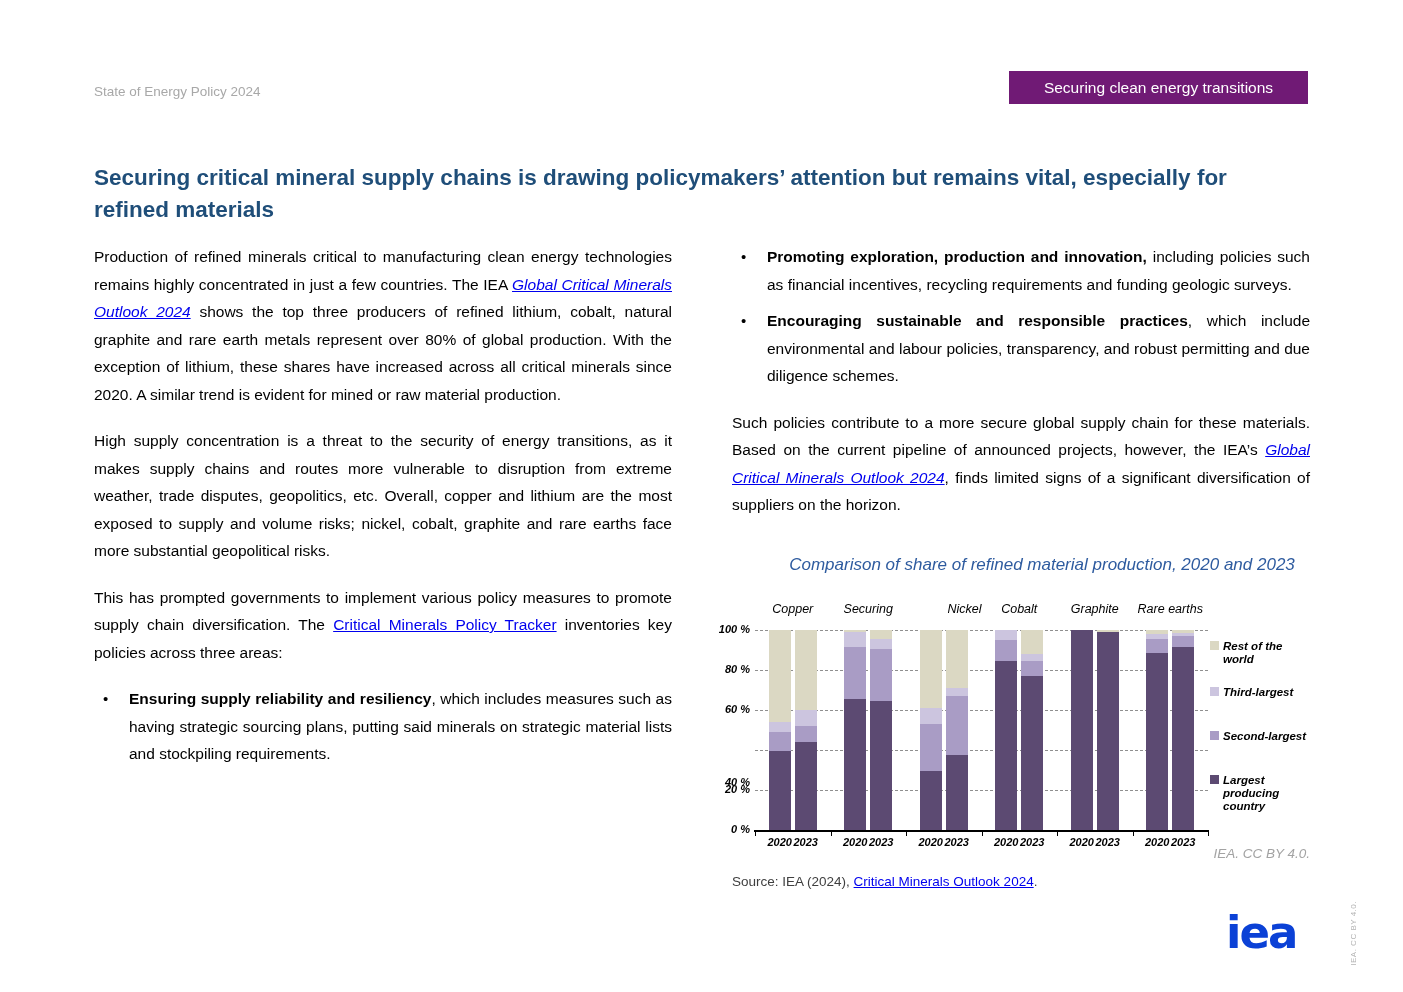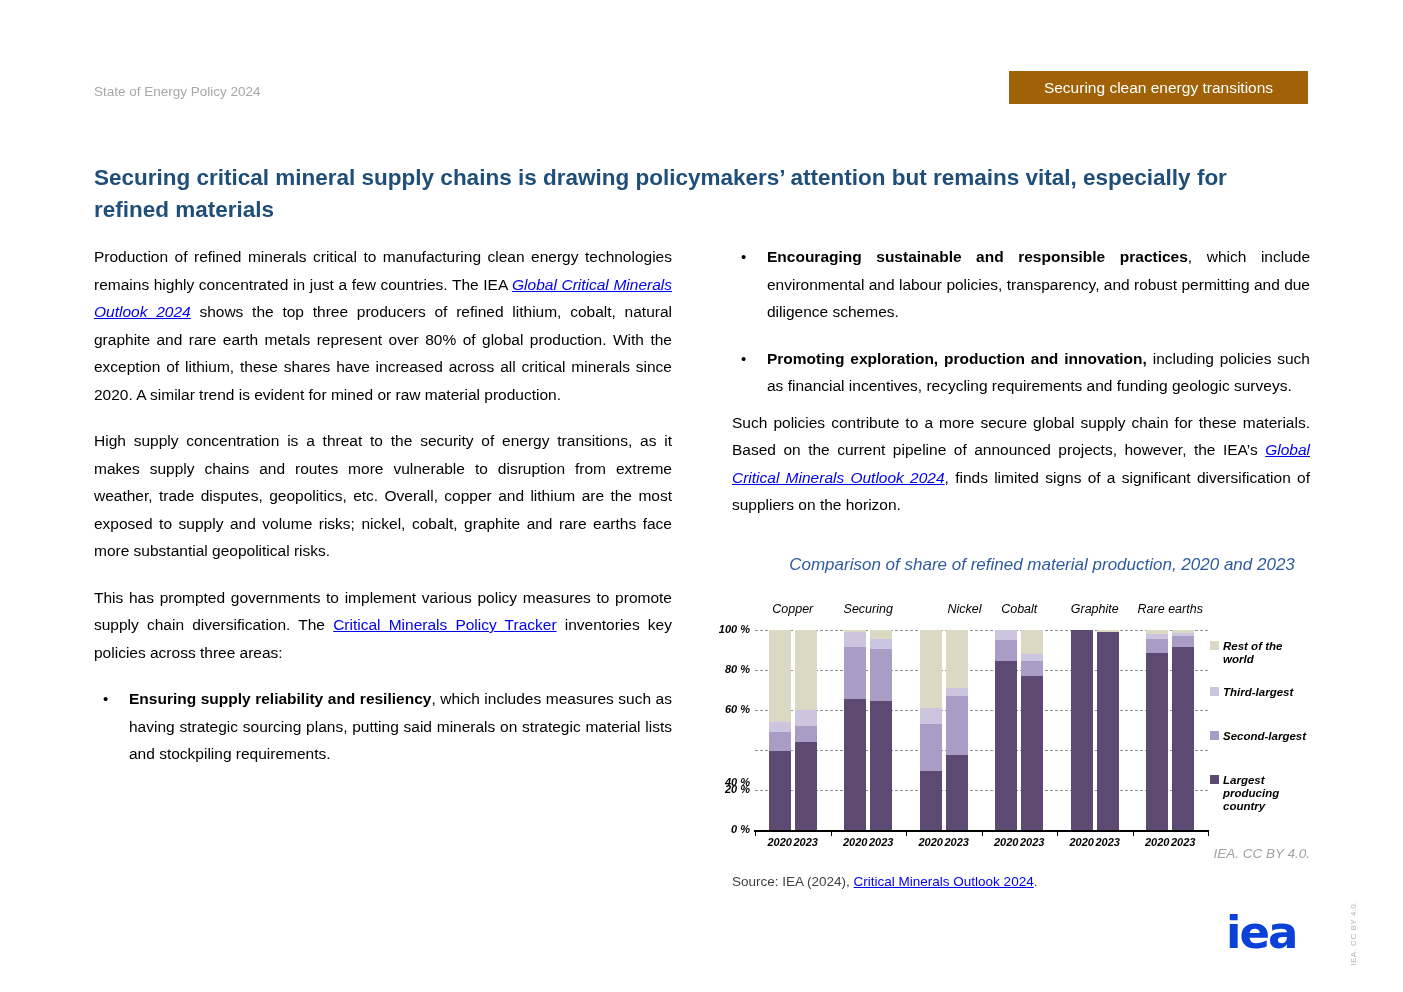--- a/index.html
+++ b/index.html
@@ -1,21 +1,21 @@
 <!DOCTYPE html>
 <html><head>
 <meta charset="utf-8">
 <style>
   html,body { margin:0; padding:0; background:#fff; }
   .page { position:relative; width:1362px; height:992px; background:#ffffff;
           font-family:"Liberation Sans", sans-serif; color:#000; overflow:hidden;padding-left:33px; }
 
   .doc-title { position:absolute; left:94px; top:84px; font-size:13.5px; color:#A8A8A8; }
   .banner { position:absolute; left:1009px; top:71px; width:299px; height:33px;
-            background:#a16207; color:#fff; font-size:15.5px;
+            background:#701a75; color:#fff; font-size:15.5px;
             display:flex; align-items:center; justify-content:center; }
   .heading { position:absolute; left:94px; top:162px; width:1190px; margin:0;
              font-size:22.5px; line-height:32px; font-weight:700; color:#1F4E79; }
 
   .col { position:absolute; top:243px; width:578px; font-size:15.5px;
          line-height:27.5px; text-align:justify; }
   .col-left  { left:94px; }
   .col-right { left:732px; }
   .body-p { margin:0 0 19px 0; }
   .bullet { position:relative; padding-left:35px; margin:0 0 9px 0; }
@@ -63,22 +63,22 @@
   <h1 class="heading">Securing critical mineral supply chains is drawing policymakers’ attention but remains vital, especially for refined materials</h1>
 
   <div class="col col-left">
     <p class="body-p"><span>Production of refined minerals critical to manufacturing clean energy technologies remains highly concentrated in just a few countries. The IEA </span><a class="link italic">Global Critical Minerals Outlook 2024</a><span> shows the top three producers of refined lithium, cobalt, natural graphite and rare earth metals represent over 80% of global production. With the exception of lithium, these shares have increased across all critical minerals since 2020. A similar trend is evident for mined or raw material production.</span></p>
     <p class="body-p">High supply concentration is a threat to the security of energy transitions, as it makes supply chains and routes more vulnerable to disruption from extreme weather, trade disputes, geopolitics, etc. Overall, copper and lithium are the most exposed to supply and volume risks; nickel, cobalt, graphite and rare earths face more substantial geopolitical risks.</p>
     <p class="body-p"><span>This has prompted governments to implement various policy measures to promote supply chain diversification. The </span><a class="link">Critical Minerals Policy Tracker</a><span> inventories key policies across three areas:</span></p>
     <div class="bullet"><span class="b-bold">Ensuring supply reliability and resiliency</span><span>, which includes measures such as having strategic sourcing plans, putting said minerals on strategic material lists and stockpiling requirements.</span></div>
   </div>
 
   <div class="col col-right">
+    <div class="bullet"><span class="b-bold">Promoting exploration, production and innovation,</span><span> including policies such as financial incentives, recycling requirements and funding geologic surveys.</span></div>
     <div class="bullet" style="margin-bottom:19px;"><span class="b-bold">Encouraging sustainable and responsible practices</span><span>, which include environmental and labour policies, transparency, and robust permitting and due diligence schemes.</span></div>
-    <div class="bullet"><span class="b-bold">Promoting exploration, production and innovation,</span><span> including policies such as financial incentives, recycling requirements and funding geologic surveys.</span></div>
     <p class="body-p"><span>Such policies contribute to a more secure global supply chain for these materials. Based on the current pipeline of announced projects, however, the IEA’s </span><a class="link italic">Global Critical Minerals Outlook 2024</a><span>, finds limited signs of a significant diversification of suppliers on the horizon.</span></p>
   </div>
 
   <div class="chart" id="chart">
     <div class="chart-title">Comparison of share of refined material production, 2020 and 2023</div>
     <div class="chart-credit">IEA. CC BY 4.0.</div>
   <div class="ylab" style="top: 275px;">0 %</div>
       <div class="gridline" style="top: 242px;"></div>
       <div class="ylab" style="top: 235px;">20 %</div>
       <div class="gridline" style="top: 202px;"></div>

